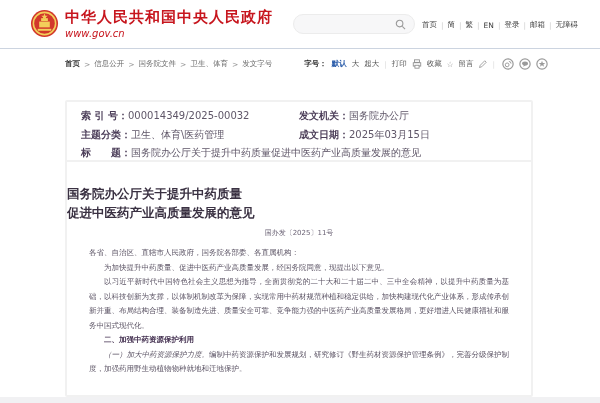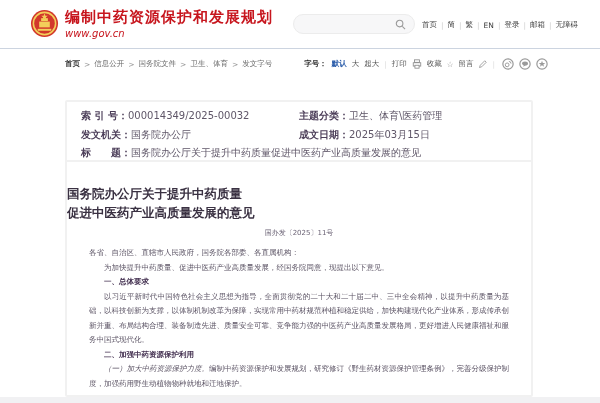--- a/index.html
+++ b/index.html
@@ -69,21 +69,21 @@
     <div class="logo" data-interactable="true">
       <svg class="emblem" data-interactable="false" viewBox="0 0 30 30">
         <circle cx="15" cy="15" r="14" fill="#d2382b"></circle>
         <circle cx="15" cy="15" r="11.5" fill="none" stroke="#f3cf5a" stroke-width="1.6"></circle>
         <rect x="9.5" y="13" width="11" height="6" fill="#f3cf5a"></rect>
         <rect x="11.5" y="9.5" width="7" height="3" fill="#f3cf5a"></rect>
         <polygon points="15,4.5 15.9,7 18.4,7 16.4,8.6 17.2,11 15,9.6 12.8,11 13.6,8.6 11.6,7 14.1,7" fill="#f3cf5a"></polygon>
         <rect x="8" y="20.5" width="14" height="2" fill="#f3cf5a"></rect>
       </svg>
       <div class="logo-text" data-interactable="false">
-        <div class="site-name" data-interactable="false">编制中药资源保护和发展规划</div>
+        <div class="site-name" data-interactable="false">中华人民共和国中央人民政府</div>
         <div class="site-url" data-interactable="false">www.gov.cn</div>
       </div>
     </div>
 
     <div class="search-box" data-interactable="true">
       <svg data-interactable="false" width="11" height="11" viewBox="0 0 12 12">
         <circle cx="5" cy="5" r="3.6" fill="none" stroke="#9a9a9a" stroke-width="1.2"></circle>
         <line x1="8" y1="8" x2="11" y2="11" stroke="#9a9a9a" stroke-width="1.2"></line>
       </svg>
     </div>
@@ -159,45 +159,44 @@
       </span>
     </div>
   </div>
 
   <div class="meta-card" data-interactable="false">
     <div class="meta-grid">
       <div class="meta-cell" data-interactable="false">
         <span class="meta-label" data-interactable="false">索 引 号：</span><span class="meta-value" data-interactable="false">000014349/2025-00032</span>
       </div>
       <div class="meta-cell" data-interactable="false">
+        <span class="meta-label" data-interactable="false">发文机关：</span><span class="meta-value" data-interactable="false">国务院办公厅</span>
+      </div>
+      <div class="meta-cell" data-interactable="false">
         <span class="meta-label" data-interactable="false">主题分类：</span><span class="meta-value" data-interactable="false">卫生、体育\医药管理</span>
-      </div>
-      <div class="meta-cell" data-interactable="false">
-        <span class="meta-label" data-interactable="false">发文机关：</span><span class="meta-value" data-interactable="false">国务院办公厅</span>
       </div>
       <div class="meta-cell" data-interactable="false">
         <span class="meta-label" data-interactable="false">成文日期：</span><span class="meta-value" data-interactable="false">2025年03月15日</span>
       </div>
       <div class="meta-cell full" data-interactable="false">
         <span class="meta-label" data-interactable="false">标　　题：</span><span class="meta-value" data-interactable="false">国务院办公厅关于提升中药质量促进中医药产业高质量发展的意见</span>
       </div>
     </div>
   </div>
 
   <div class="doc-card" data-interactable="false">
     <div class="doc-title" data-interactable="false">
       <div data-interactable="false">国务院办公厅关于提升中药质量</div>
       <div data-interactable="false">促进中医药产业高质量发展的意见</div>
     </div>
     <div class="doc-number" data-interactable="false">国办发〔2025〕11号</div>
 
     <div class="doc-body" data-interactable="false">
       <p class="no-indent" data-interactable="false">各省、自治区、直辖市人民政府，国务院各部委、各直属机构：</p>
       <p data-interactable="false">为加快提升中药质量、促进中医药产业高质量发展，经国务院同意，现提出以下意见。</p>
-      <p class="sec-head" data-interactable="false">一、总体要求</p>
       <p data-interactable="false">以习近平新时代中国特色社会主义思想为指导，全面贯彻党的二十大和二十届二中、三中全会精神，以提升中药质量为基础，以科技创新为支撑，以体制机制改革为保障，实现常用中药材规范种植和稳定供给，加快构建现代化产业体系，形成传承创新并重、布局结构合理、装备制造先进、质量安全可靠、竞争能力强的中医药产业高质量发展格局，更好增进人民健康福祉和服务中国式现代化。</p>
       <p class="sec-head" data-interactable="false">二、加强中药资源保护利用</p>
       <p data-interactable="false"><span class="item-lead" data-interactable="false">（一）加大中药资源保护力度。</span><span data-interactable="false">编制中药资源保护和发展规划，研究修订《野生药材资源保护管理条例》，完善分级保护制度，加强药用野生动植物物种就地和迁地保护。</span></p>
 
     </div>
   </div>
 
   <div class="bottom-strip" data-interactable="false"></div>
 
 </div>

